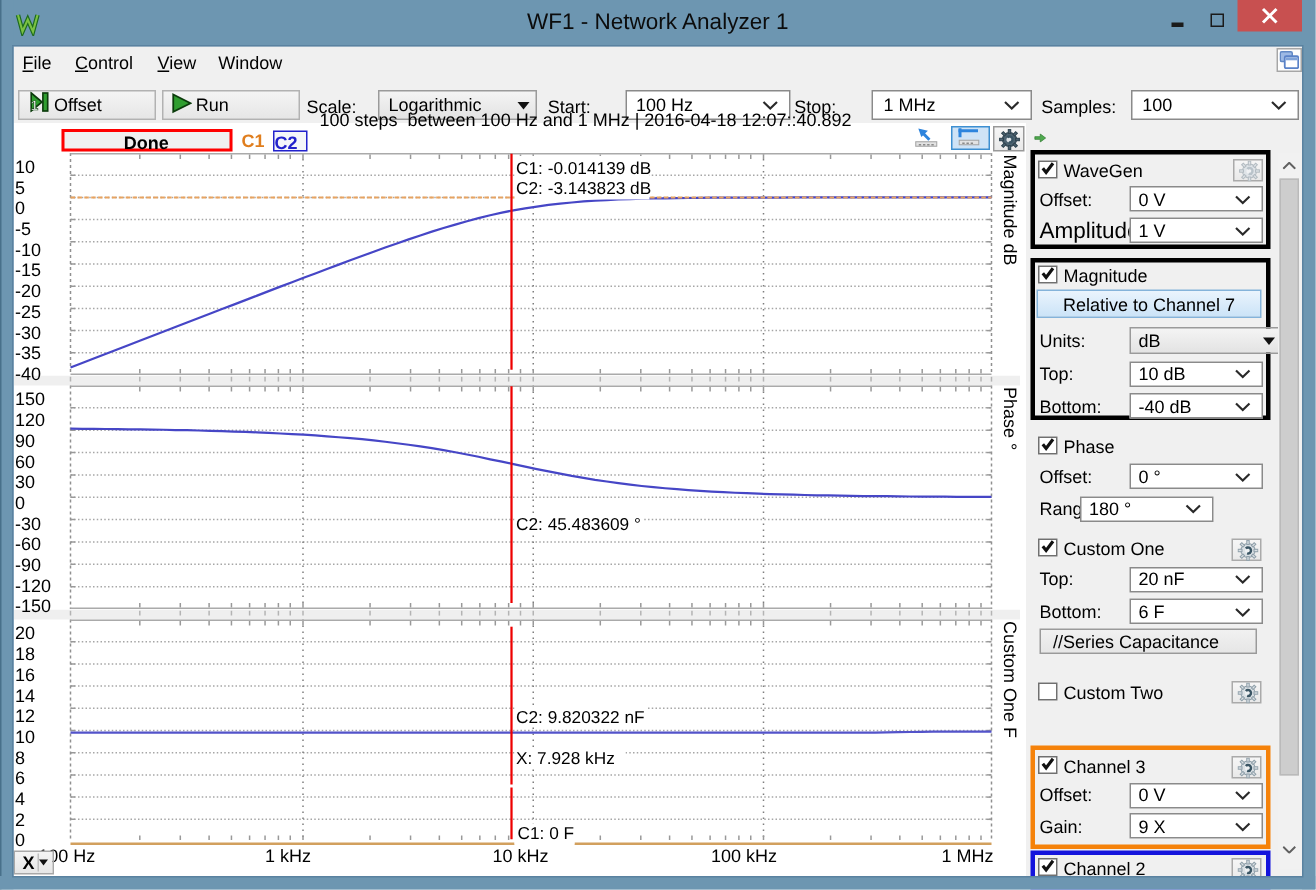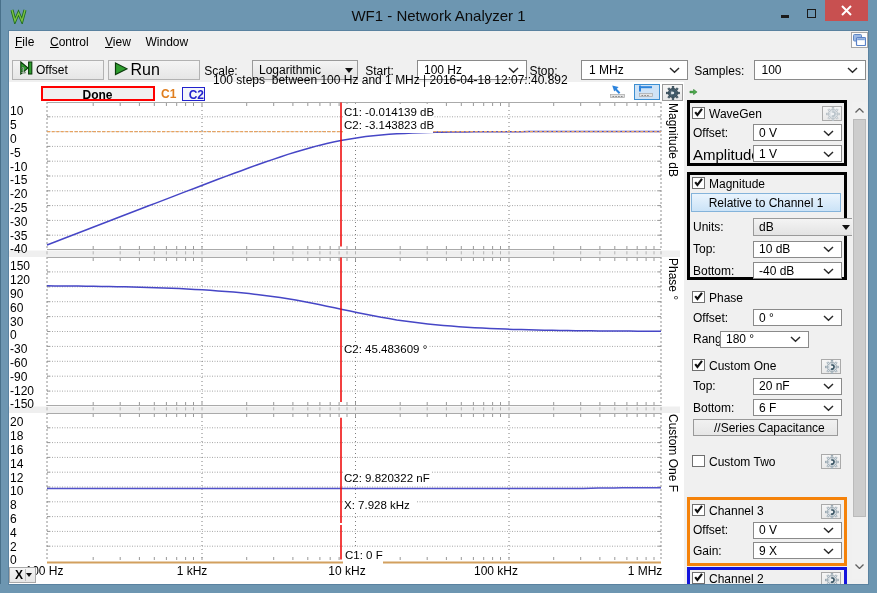--- a/index.html
+++ b/index.html
@@ -56,21 +56,21 @@
 <polygon points="0.8,1 8,7 0.8,13" fill="#2f9e2f" stroke="#0c3c0c" stroke-width="1.1"></polygon>
 <rect x="8.6" y="1" width="3.2" height="12" fill="#2f9e2f" stroke="#0c3c0c" stroke-width="1.1"></rect>
 <text x="0.5" y="12" font-size="9" font-weight="bold" fill="#ffffff" font-family="Liberation Sans" stroke="#0c3c0c" stroke-width="0.4">1</text>
 </svg>
 <span style="position:absolute;left:23.5px;top:50%;transform:translateY(-50%);font-size:12px">Offset</span>
     </div>
 <div class="btn" style="left:107.5px;top:60px;width:92px;height:20px">
 <svg width="14" height="14" viewBox="0 0 14 14" style="position:absolute;left:5px;top:0.5px">
 <polygon points="1.5,1 13,6.8 1.5,12.6" fill="#2f9e2f" stroke="#0c3c0c" stroke-width="1.2"></polygon>
 </svg>
-<span style="position:absolute;left:22px;top:50%;transform:translateY(-50%);font-size:16px">Run</span>
+<span style="position:absolute;left:22px;top:50%;transform:translateY(-50%);font-size:12px">Run</span>
     </div>
 <div style="position:absolute;left:204.3px;top:70.5px;transform:translateY(-50%);font-size:12px;white-space:nowrap">Scale:</div>
 <div class="drop" style="left:252px;top:60px;width:106px;height:20px">
 <span style="position:absolute;left:6px;top:50%;transform:translateY(-50%);font-size:12px;white-space:nowrap">Logarithmic</span>
 <div class="tri" style="right:4px"></div>
 </div>
 <div style="position:absolute;left:365.2px;top:70.5px;transform:translateY(-50%);font-size:12px;white-space:nowrap">Start:</div>
 <div class="combo" style="left:417px;top:60px;width:110px;height:20px">
 <span style="position:absolute;left:6px;top:50%;transform:translateY(-50%);font-size:12px;white-space:nowrap">100 Hz</span>
 <svg width="11" height="7" viewBox="0 0 11 7" style="position:absolute;right:7px;top:50%;margin-top:-3px">
@@ -86,21 +86,21 @@
 </div>
 <div style="position:absolute;left:694.2px;top:70.5px;transform:translateY(-50%);font-size:12px;white-space:nowrap">Samples:</div>
 <div class="combo" style="left:753.5px;top:60px;width:112.5px;height:20px">
 <span style="position:absolute;left:7px;top:50%;transform:translateY(-50%);font-size:12px;white-space:nowrap">100</span>
 <svg width="11" height="7" viewBox="0 0 11 7" style="position:absolute;right:7px;top:50%;margin-top:-3px">
         <path d="M1 1 L5.5 5.3 L10 1" stroke="#2a2a2a" stroke-width="1.45" fill="none"></path>
       </svg>
 </div>
 <div style="position:absolute;left:40.5px;top:86px;width:114px;height:15px;background:#f0f0f0;border:2px solid #ff0000;text-align:center;font-size:12px;font-weight:bold;line-height:15px">Done</div>
 <div style="position:absolute;left:161px;top:93.5px;transform:translateY(-50%);font-size:12px;font-weight:bold;color:#e07e1e">C1</div>
-<div style="position:absolute;left:182px;top:86.5px;width:23px;height:14px;background:#f4f6fa;border:1.5px solid #2222cc;text-align:right;font-size:12px;font-weight:bold;color:#2222cc;line-height:14px">C2</div>
+<div style="position:absolute;left:182px;top:86.5px;width:23px;height:14px;background:#f4f6fa;border:1.5px solid #2222cc;text-align:left;font-size:12px;font-weight:bold;color:#2222cc;line-height:14px">C2</div>
 <div style="position:absolute;left:213px;top:80px;transform:translateY(-50%);font-size:12px;white-space:nowrap">100 steps&nbsp; between 100 Hz and 1 MHz | 2016-04-18 12:07::40.892</div>
 <svg width="20" height="14" viewBox="0 0 20 14" style="position:absolute;left:608px;top:85px">
 <rect x="2.5" y="9.5" width="14" height="3" fill="#e3e3e3" stroke="#a5a5a5" stroke-width="0.7"></rect>
 <path d="M4.5 11.5 h1.6 M7.3 11.5 h1.6 M10.1 11.5 h1.6 M12.9 11.5 h1.6" stroke="#8a8a8a" stroke-width="1.1"></path>
 <polygon points="4.2,0.6 10.6,2.1 6.2,6.4" fill="#2d84dd"></polygon>
 <line x1="7.5" y1="4" x2="11.6" y2="8.2" stroke="#2d84dd" stroke-width="2"></line>
 </svg>
 <div style="position:absolute;left:634px;top:83.5px;width:26px;height:16px;background:#cfe3f6;border:1.5px solid #3d8fd1">
 <svg width="22" height="13" viewBox="0 0 22 13" style="position:absolute;left:1px;top:0px">
 <path d="M4 0.5 L4 6.5" stroke="#2d84dd" stroke-width="2"></path>
@@ -639,21 +639,21 @@
         <path d="M1 1 L5.5 5.3 L10 1" stroke="#2a2a2a" stroke-width="1.45" fill="none"></path>
       </svg>
 </div>
 <div class="box" style="left:687px;top:172px;width:160px;height:108px;border-color:#000"></div>
 <div class="cb" style="left:692px;top:177px;width:13px;height:12px">
       <svg width="11" height="11" viewBox="0 0 11 11" style="position:absolute;left:0px;top:-1px">
         <path d="M2.2 5.2 L4.4 8 L9 1.8" stroke="#111" stroke-width="2.1" fill="none"></path>
       </svg>
     </div>
 <div style="position:absolute;left:709px;top:184px;transform:translateY(-50%);font-size:12px;white-space:nowrap">Magnitude</div>
-<div style="position:absolute;left:691px;top:192.5px;width:150px;height:19px;background:linear-gradient(#eaf4fd,#cbe3f7);border:1px solid #84b3da;text-align:center;font-size:12px;line-height:19px">Relative to Channel 1</div>
+<div style="position:absolute;left:691px;top:192.5px;width:150px;height:19px;background:linear-gradient(#eaf4fd,#cbe3f7);border:1px solid #84b3da;text-align:center;font-size:12px;line-height:19px">Relative to Channel 7</div>
 <div style="position:absolute;left:693px;top:227px;transform:translateY(-50%);font-size:12px;white-space:nowrap">Units:</div>
 <div class="drop" style="left:753px;top:218px;width:106px;height:18px">
 <span style="position:absolute;left:5px;top:50%;transform:translateY(-50%);font-size:12px;white-space:nowrap">dB</span>
 <div class="tri" style="right:8px"></div>
 </div>
 <div style="position:absolute;left:693px;top:249px;transform:translateY(-50%);font-size:12px;white-space:nowrap">Top:</div>
 <div class="combo" style="left:753px;top:240.5px;width:89px;height:17px">
 <span style="position:absolute;left:5px;top:50%;transform:translateY(-50%);font-size:12px;white-space:nowrap">10 dB</span>
 <svg width="11" height="7" viewBox="0 0 11 7" style="position:absolute;right:7px;top:50%;margin-top:-3px">
         <path d="M1 1 L5.5 5.3 L10 1" stroke="#2a2a2a" stroke-width="1.45" fill="none"></path>
@@ -715,21 +715,21 @@
         <path d="M1 1 L5.5 5.3 L10 1" stroke="#2a2a2a" stroke-width="1.45" fill="none"></path>
       </svg>
 </div>
 <div style="position:absolute;left:693px;top:407.5px;transform:translateY(-50%);font-size:12px;white-space:nowrap">Bottom:</div>
 <div class="combo" style="left:753px;top:399px;width:89px;height:17px">
 <span style="position:absolute;left:5px;top:50%;transform:translateY(-50%);font-size:12px;white-space:nowrap">6 F</span>
 <svg width="11" height="7" viewBox="0 0 11 7" style="position:absolute;right:7px;top:50%;margin-top:-3px">
         <path d="M1 1 L5.5 5.3 L10 1" stroke="#2a2a2a" stroke-width="1.45" fill="none"></path>
       </svg>
 </div>
-<div style="position:absolute;left:693px;top:419px;width:145px;height:17px;background:linear-gradient(#f1f1f1,#e6e6e6);border:1px solid #9a9a9a;font-size:12px;line-height:17px;padding-left:20px">//Series Capacitance</div>
+<div style="position:absolute;left:693px;top:419px;width:145px;height:17px;background:linear-gradient(#f1f1f1,#e6e6e6);border:1px solid #9a9a9a;font-size:12px;line-height:17px;padding-left:8px">//Series Capacitance</div>
 <div class="cb" style="left:692px;top:455px;width:13px;height:12px"></div>
 <div style="position:absolute;left:709px;top:461.5px;transform:translateY(-50%);font-size:12px;white-space:nowrap">Custom Two</div>
 <div class="gbtn" style="left:821px;top:454px;width:20px;height:15px;background:linear-gradient(#f6f6f6,#e9e9e9);border:1px solid #aaaaaa;">
       <svg width="14" height="14" viewBox="0 0 14 14" style="position:absolute;left:3px;top:0px">
 <g fill="#dbe1e5" stroke="#91a1ab" stroke-width="0.7">
 <circle cx="7" cy="7" r="4.7"></circle>
 <rect x="6.2" y="0.4" width="1.6" height="2.6" transform="rotate(0 7 7)"></rect>
           <rect x="6.2" y="0.4" width="1.6" height="2.6" transform="rotate(45 7 7)"></rect>
           <rect x="6.2" y="0.4" width="1.6" height="2.6" transform="rotate(90 7 7)"></rect>
           <rect x="6.2" y="0.4" width="1.6" height="2.6" transform="rotate(135 7 7)"></rect>

